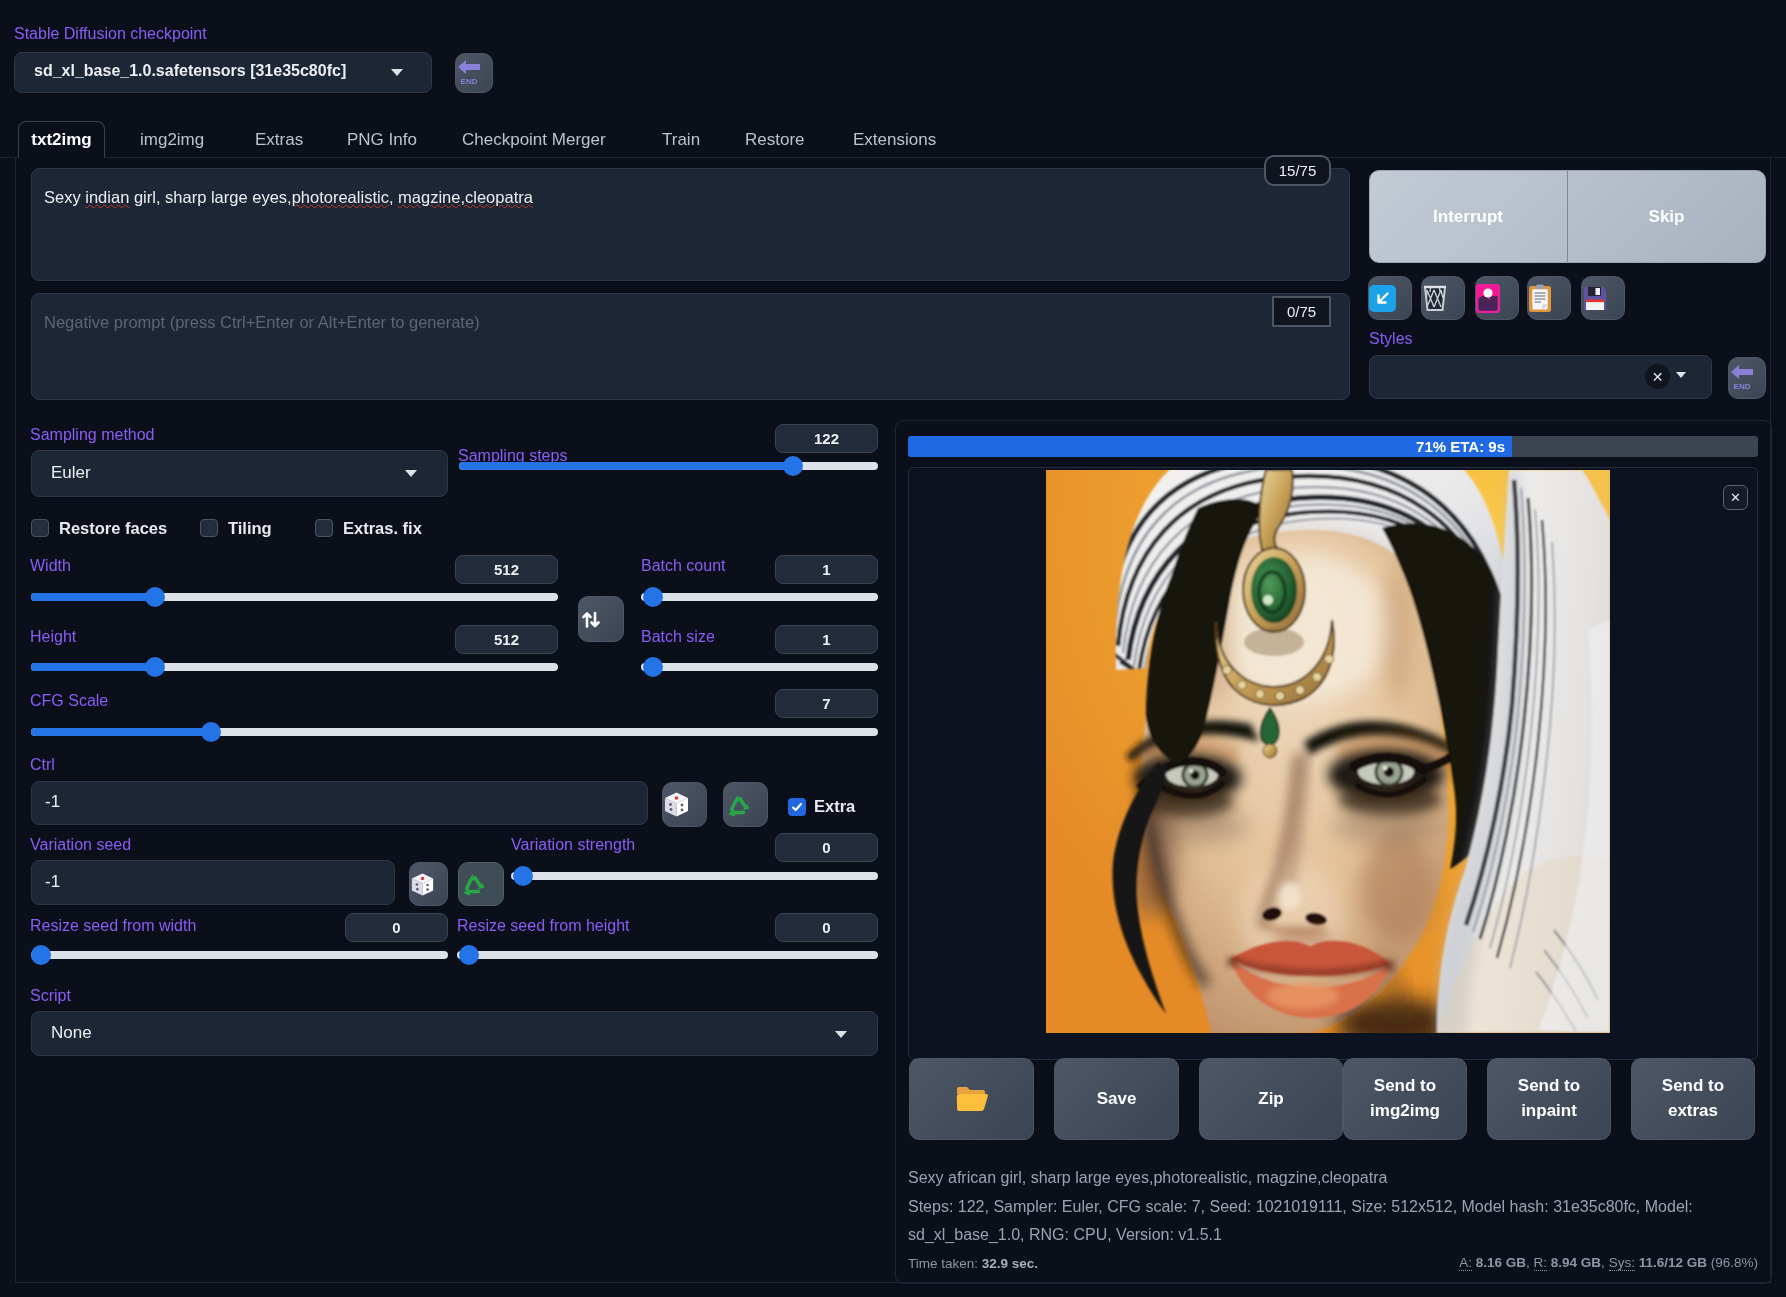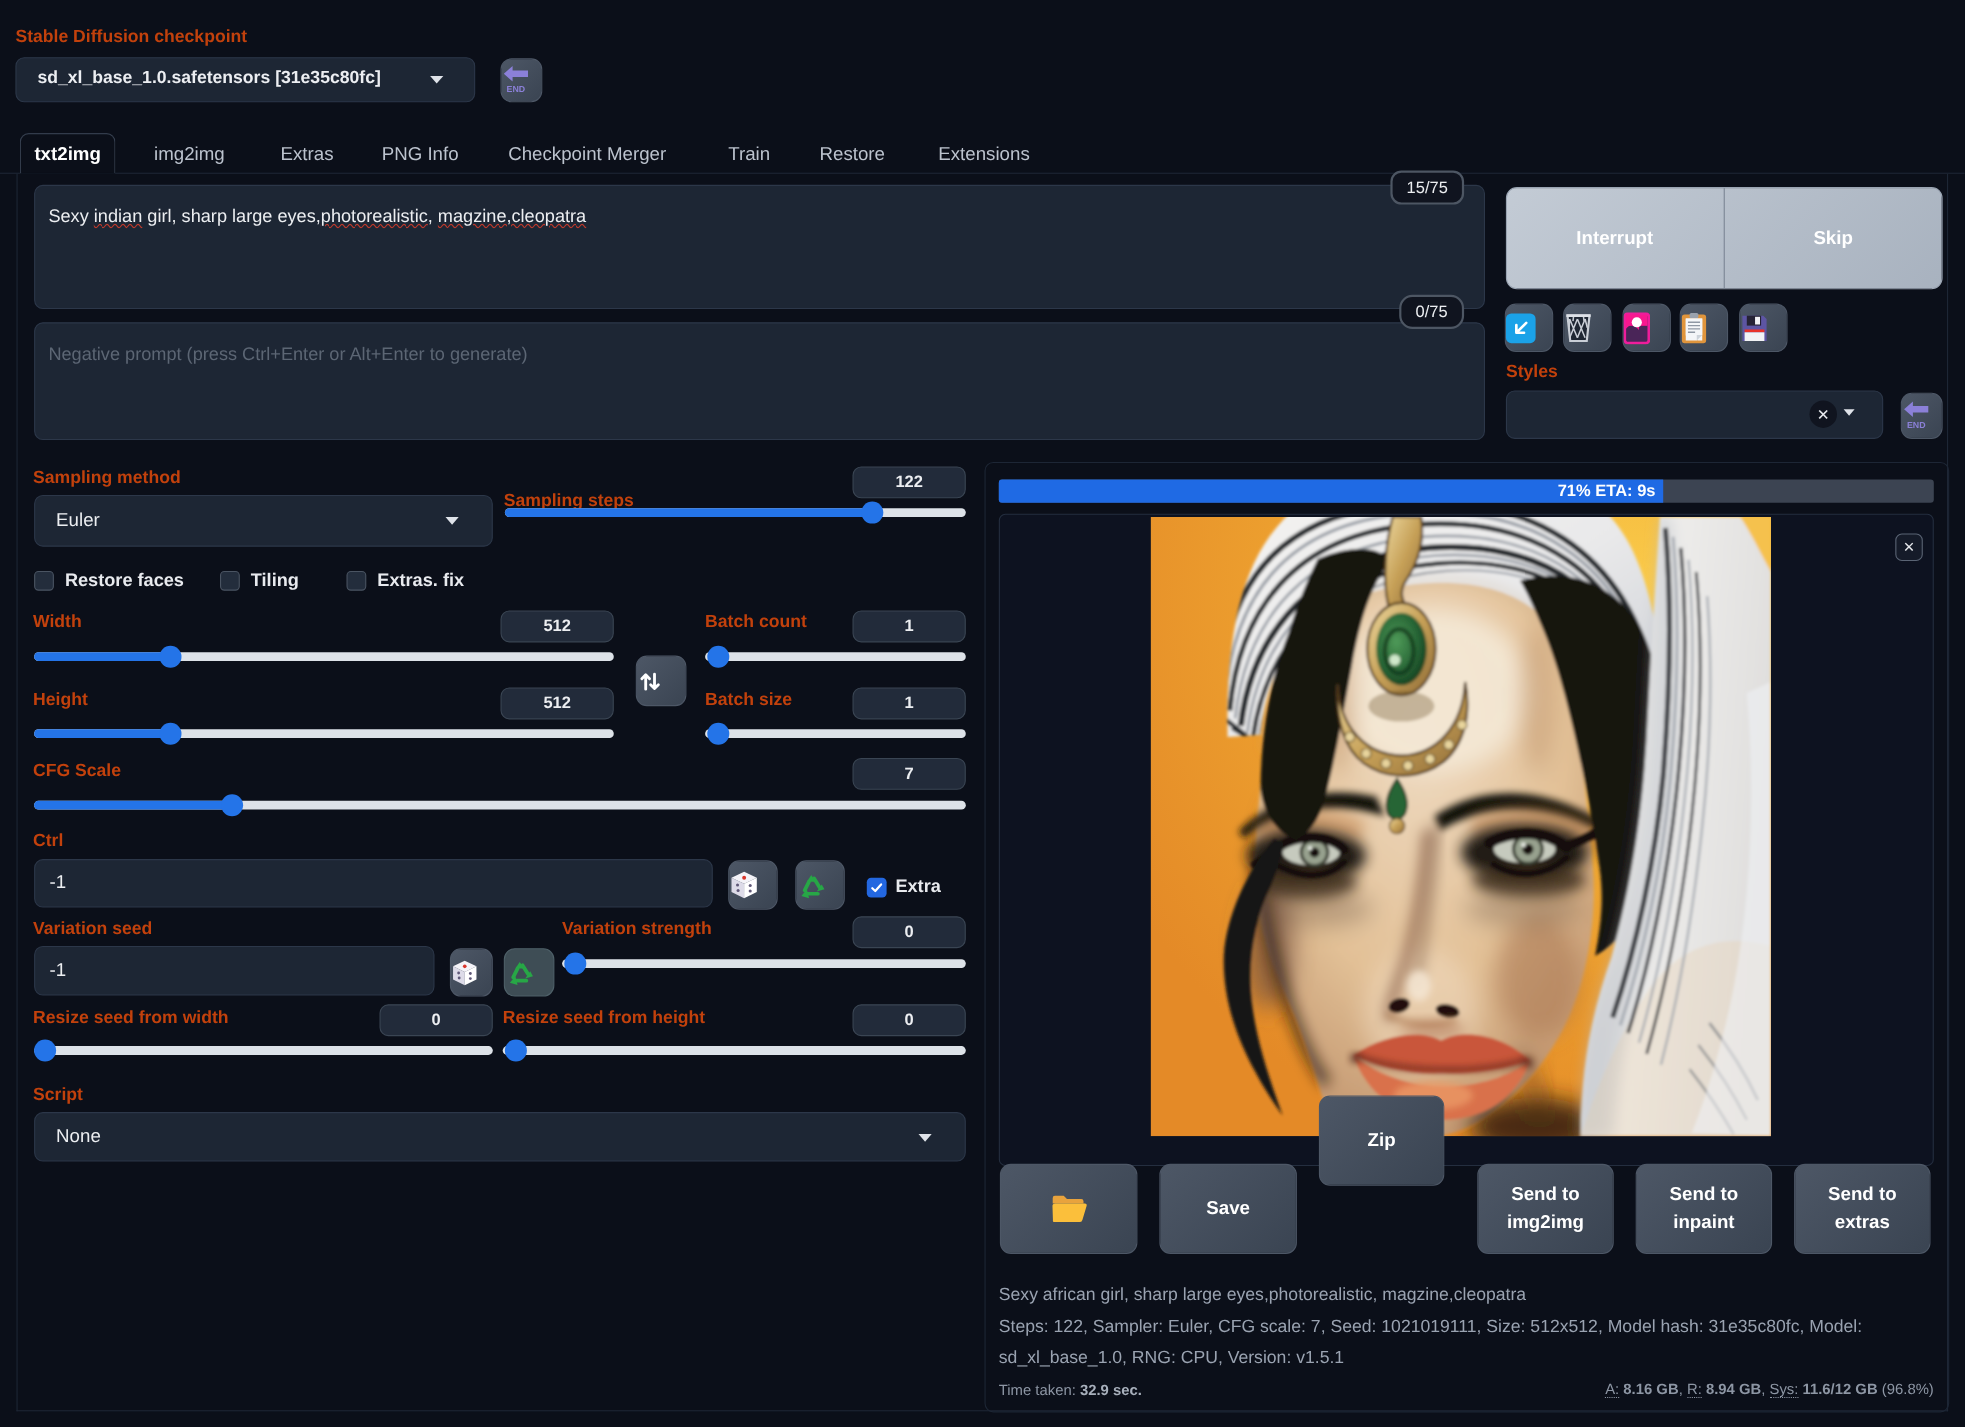--- a/index.html
+++ b/index.html
@@ -1,18 +1,18 @@
 <!DOCTYPE html>
 <html><head>
 <meta charset="utf-8">
 <style>
   * { margin:0; padding:0; box-sizing:border-box; }
   html,body { width:1786px; height:1297px; background:#0b0f19; font-family:"Liberation Sans", sans-serif; overflow:hidden; }
   .abs { position:absolute; }
-  .label { position:absolute; color:#c2410c; font-size:16px; font-weight:700; }
+  .label { position:absolute; color:#8b5cf6; font-size:16px; font-weight:400; }
   .input { position:absolute; background:#1d2634; border:1px solid #2c3749; border-radius:8px; }
   .numbox { position:absolute; background:#222b3a; border:1px solid #3a4553; border-radius:8px; color:#eceef1; font-size:15px; font-weight:600; display:flex; align-items:center; justify-content:center; }
   .track { position:absolute; height:8px; border-radius:4px; background:#dde2e8; }
   .fill { position:absolute; height:8px; border-radius:4px; background:#2474e8; }
   .thumb { position:absolute; width:20px; height:20px; border-radius:50%; background:#2474e8; top:-6px; }
   .btn2 { position:absolute; background:linear-gradient(135deg,#4d5766,#3a4452); border:1px solid #4d5766; border-radius:10px; color:#fff; font-weight:700; font-size:17px; display:flex; align-items:center; justify-content:center; text-align:center; line-height:1.45; }
   .chk { position:absolute; width:18px; height:18px; background:#232d3c; border:1px solid #4a5462; border-radius:4px; }
   .caret { position:absolute; width:0; height:0; border-left:6px solid transparent; border-right:6px solid transparent; border-top:7px solid #dfe3e9; }
   .tool { position:absolute; width:45px; height:45px; background:linear-gradient(135deg,#4d5766,#3a4452); border:1px solid #4d5766; border-radius:10px; display:flex; align-items:center; }
 </style>
@@ -41,21 +41,21 @@
   <span class="abs" style="left:662px; top:9px;">Train</span>
   <span class="abs" style="left:745px; top:9px;">Restore</span>
   <span class="abs" style="left:853px; top:9px;">Extensions</span>
 </div>
 
 <div class="input" style="left:31px; top:168px; width:1319px; height:113px;"></div>
 <div class="abs" style="left:44px; top:188px; color:#eceef1; font-size:16.5px;">Sexy <span style="text-decoration:underline wavy #c0392b 1px;">indian</span> girl, sharp large eyes,<span style="text-decoration:underline wavy #c0392b 1px;">photorealistic</span>, <span style="text-decoration:underline wavy #c0392b 1px;">magzine,cleopatra</span></div>
 <div class="abs" style="left:1264px; top:155px; width:67px; height:31px; background:#10141f; border:2px solid #4d5663; border-radius:10px; color:#eceef1; font-size:15px; display:flex; align-items:center; justify-content:center;">15/75</div>
 <div class="input" style="left:31px; top:293px; width:1319px; height:107px;"></div>
 <div class="abs" style="left:44px; top:313px; color:#5c6674; font-size:16.5px;">Negative prompt (press Ctrl+Enter or Alt+Enter to generate)</div>
-<div class="abs" style="left:1272px; top:268px; width:59px; height:31px; background:#10141f; border:2px solid #4d5663; border-radius:12px; color:#eceef1; font-size:15px; display:flex; align-items:center; justify-content:center;">0/75</div>
+<div class="abs" style="left:1272px; top:296px; width:59px; height:31px; background:#10141f; border:2px solid #4d5663; border-radius:1px; color:#eceef1; font-size:15px; display:flex; align-items:center; justify-content:center;">0/75</div>
 
 <div class="abs" style="left:1369px; top:170px; width:397px; height:93px; background:linear-gradient(135deg,#c3cbd5,#a8b2bf); border:1px solid #9aa4b2; border-radius:10px;"></div>
 <div class="abs" style="left:1567px; top:171px; width:1px; height:91px; background:#7c8694;"></div>
 <div class="abs" style="left:1369px; top:170px; width:198px; height:93px; color:#fff; font-size:17px; font-weight:700; display:flex; align-items:center; justify-content:center;">Interrupt</div>
 <div class="abs" style="left:1567px; top:170px; width:199px; height:93px; color:#fff; font-size:17px; font-weight:700; display:flex; align-items:center; justify-content:center;">Skip</div>
 <div class="tool" style="left:1368px; top:276px; width:44px; height:44px;">
   <div style="width:27px; height:27px; background:#1ba2e8; border-radius:5px; display:flex; align-items:center; justify-content:center;">
     <svg width="17" height="17" viewBox="0 0 17 17">
         <path d="M13.5 3.5 L5.5 11.5 M4.5 5.5 L4.5 12.5 L11.5 12.5" stroke="#fff" stroke-width="2.4" fill="none" stroke-linecap="round" stroke-linejoin="round"></path>
       </svg>
@@ -426,20 +426,20 @@
 </div>
 <div class="abs" style="left:1723px; top:485px; width:25px; height:25px; background:#151b29; border:1px solid #5a6474; border-radius:6px; color:#e8eaee; font-size:13px; display:flex; align-items:center; justify-content:center;">✕</div>
 
 <div class="btn2" style="left:909px; top:1058px; width:125px; height:82px;">
   <svg width="34" height="30" viewBox="0 0 34 30">
     <path d="M2 5 Q2 3 4 3 L12 3 L15 6 L28 6 Q30 6 30 8 L30 10 L2 10 Z" fill="#e8a33d"></path>
     <path d="M4.5 10 L31 10 Q33.5 10 32.8 12.3 L29 25 Q28.4 27 26.2 27 L4 27 Q1.8 27 2.2 25 L1.8 12.5 Q1.6 10 4.5 10 Z" fill="#fbbf3b"></path>
   </svg>
 </div>
 <div class="btn2" style="left:1054px; top:1058px; width:125px; height:82px;">Save</div>
-<div class="btn2" style="left:1199px; top:996px; width:114px; height:82px;">Zip</div>
+<div class="btn2" style="left:1199px; top:1058px; width:144px; height:82px;">Zip</div>
 <div class="btn2" style="left:1343px; top:1058px; width:124px; height:82px;">Send to<br>img2img</div>
 <div class="btn2" style="left:1487px; top:1058px; width:124px; height:82px;">Send to<br>inpaint</div>
 <div class="btn2" style="left:1631px; top:1058px; width:124px; height:82px;">Send to<br>extras</div>
 
 <div class="abs" style="left:908px; top:1164px; color:#9aa3b1; font-size:16px; line-height:28.5px; white-space:nowrap;">Sexy african girl, sharp large eyes,photorealistic, magzine,cleopatra<br>Steps: 122, Sampler: Euler, CFG scale: 7, Seed: 1021019111, Size: 512x512, Model hash: 31e35c80fc, Model:<br>sd_xl_base_1.0, RNG: CPU, Version: v1.5.1</div>
 <div class="abs" style="left:908px; top:1256px; color:#8d96a4; font-size:13.5px;">Time taken: <b style="color:#a8b0bc;">32.9 sec.</b></div>
 <div class="abs" style="left:1160px; top:1255px; width:598px; color:#8d96a4; font-size:13.5px; text-align:right;"><span style="border-bottom:1px dotted #8d96a4;">A:</span> <b>8.16 GB</b>, <span style="border-bottom:1px dotted #8d96a4;">R:</span> <b>8.94 GB</b>, <span style="border-bottom:1px dotted #8d96a4;">Sys:</span> <b>11.6/12 GB</b> (96.8%)</div>
 
 </body></html>

